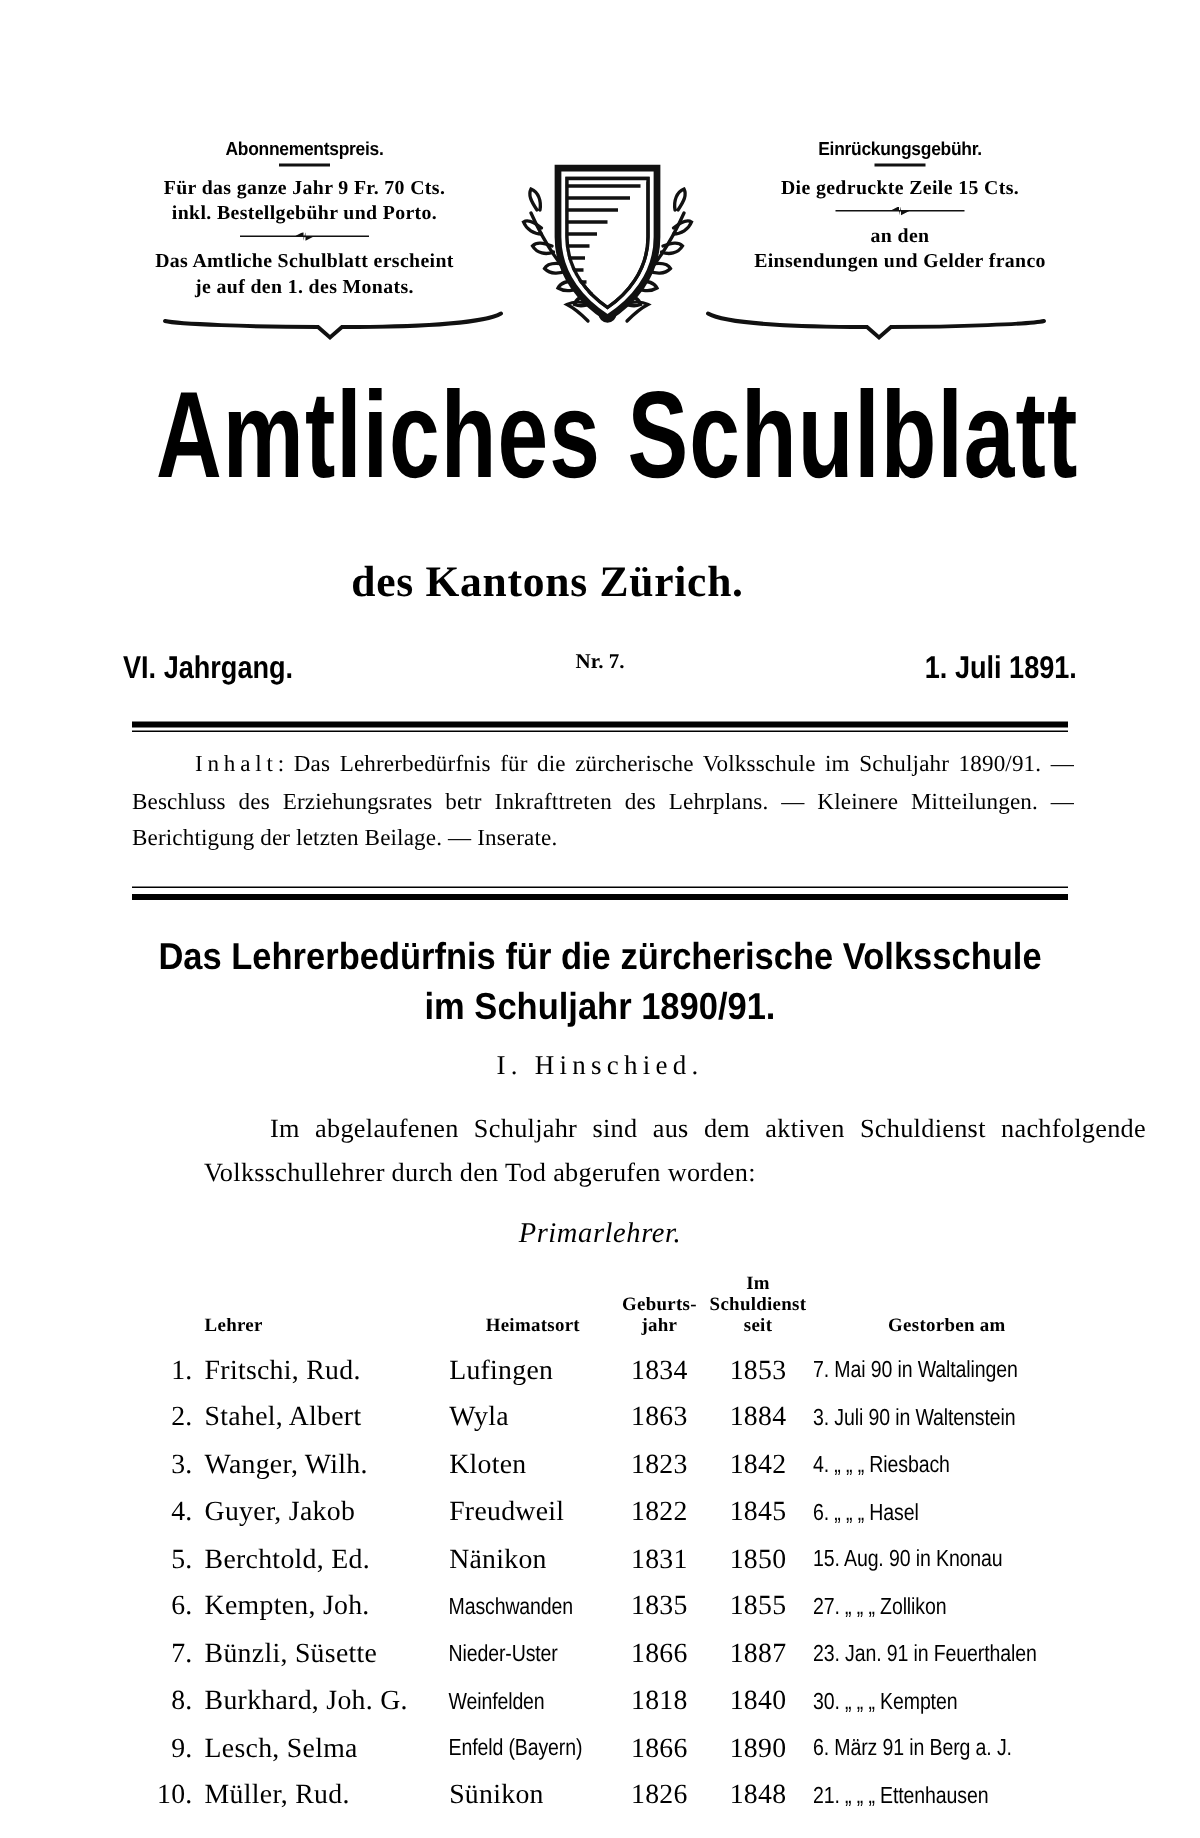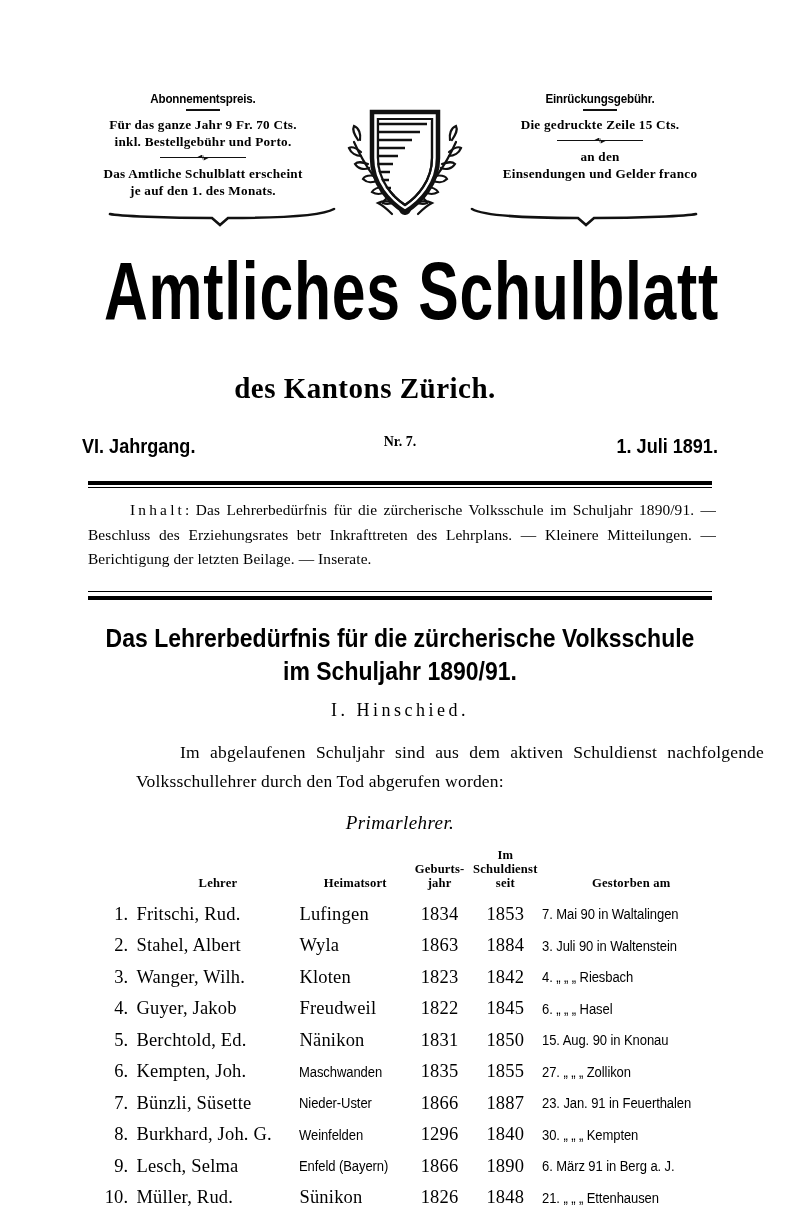--- a/index.html
+++ b/index.html
@@ -250,21 +250,21 @@
     letter-spacing: 0.2px;
   }
   .c-num  { width: 34px; text-align: right; padding-right: 8px !important; }
   .c-name { width: 196px; text-align: left; }
   .c-home { width: 118px; text-align: left; }
   .c-born { width: 66px;  text-align: center; }
   .c-serv { width: 86px;  text-align: center; }
   .c-died { width: 160px; text-align: left; }
 
   .th-num  { width: 34px; }
-  .th-name { text-align: center; }
+  .th-name { text-align: left; }
   .th-home { text-align: center; }
   .th-born { text-align: center; }
   .th-serv { text-align: center; }
   .th-died { text-align: center; }
 
   
   .cond {
     font-family: "Liberation Sans", "DejaVu Sans", sans-serif;
     font-size: 15.5px;
     transform: scaleX(0.84);
@@ -475,21 +475,21 @@
             <td class="c-name">Bünzli, Süsette</td>
             <td class="c-home"><span class="cond">Nieder-Uster</span></td>
             <td class="c-born">1866</td>
             <td class="c-serv">1887</td>
             <td class="c-died"><span class="cond">23. Jan. 91 in Feuerthalen</span></td>
           </tr>
           <tr>
             <td class="c-num">8.</td>
             <td class="c-name">Burkhard, Joh. G.</td>
             <td class="c-home"><span class="cond">Weinfelden</span></td>
-            <td class="c-born">1296</td>
+            <td class="c-born">1818</td>
             <td class="c-serv">1840</td>
             <td class="c-died"><span class="cond">30. „  „  „ Kempten</span></td>
           </tr>
           <tr>
             <td class="c-num">9.</td>
             <td class="c-name">Lesch, Selma</td>
             <td class="c-home"><span class="cond">Enfeld (Bayern)</span></td>
             <td class="c-born">1866</td>
             <td class="c-serv">1890</td>
             <td class="c-died"><span class="cond">6. März 91 in Berg a. J.</span></td>

